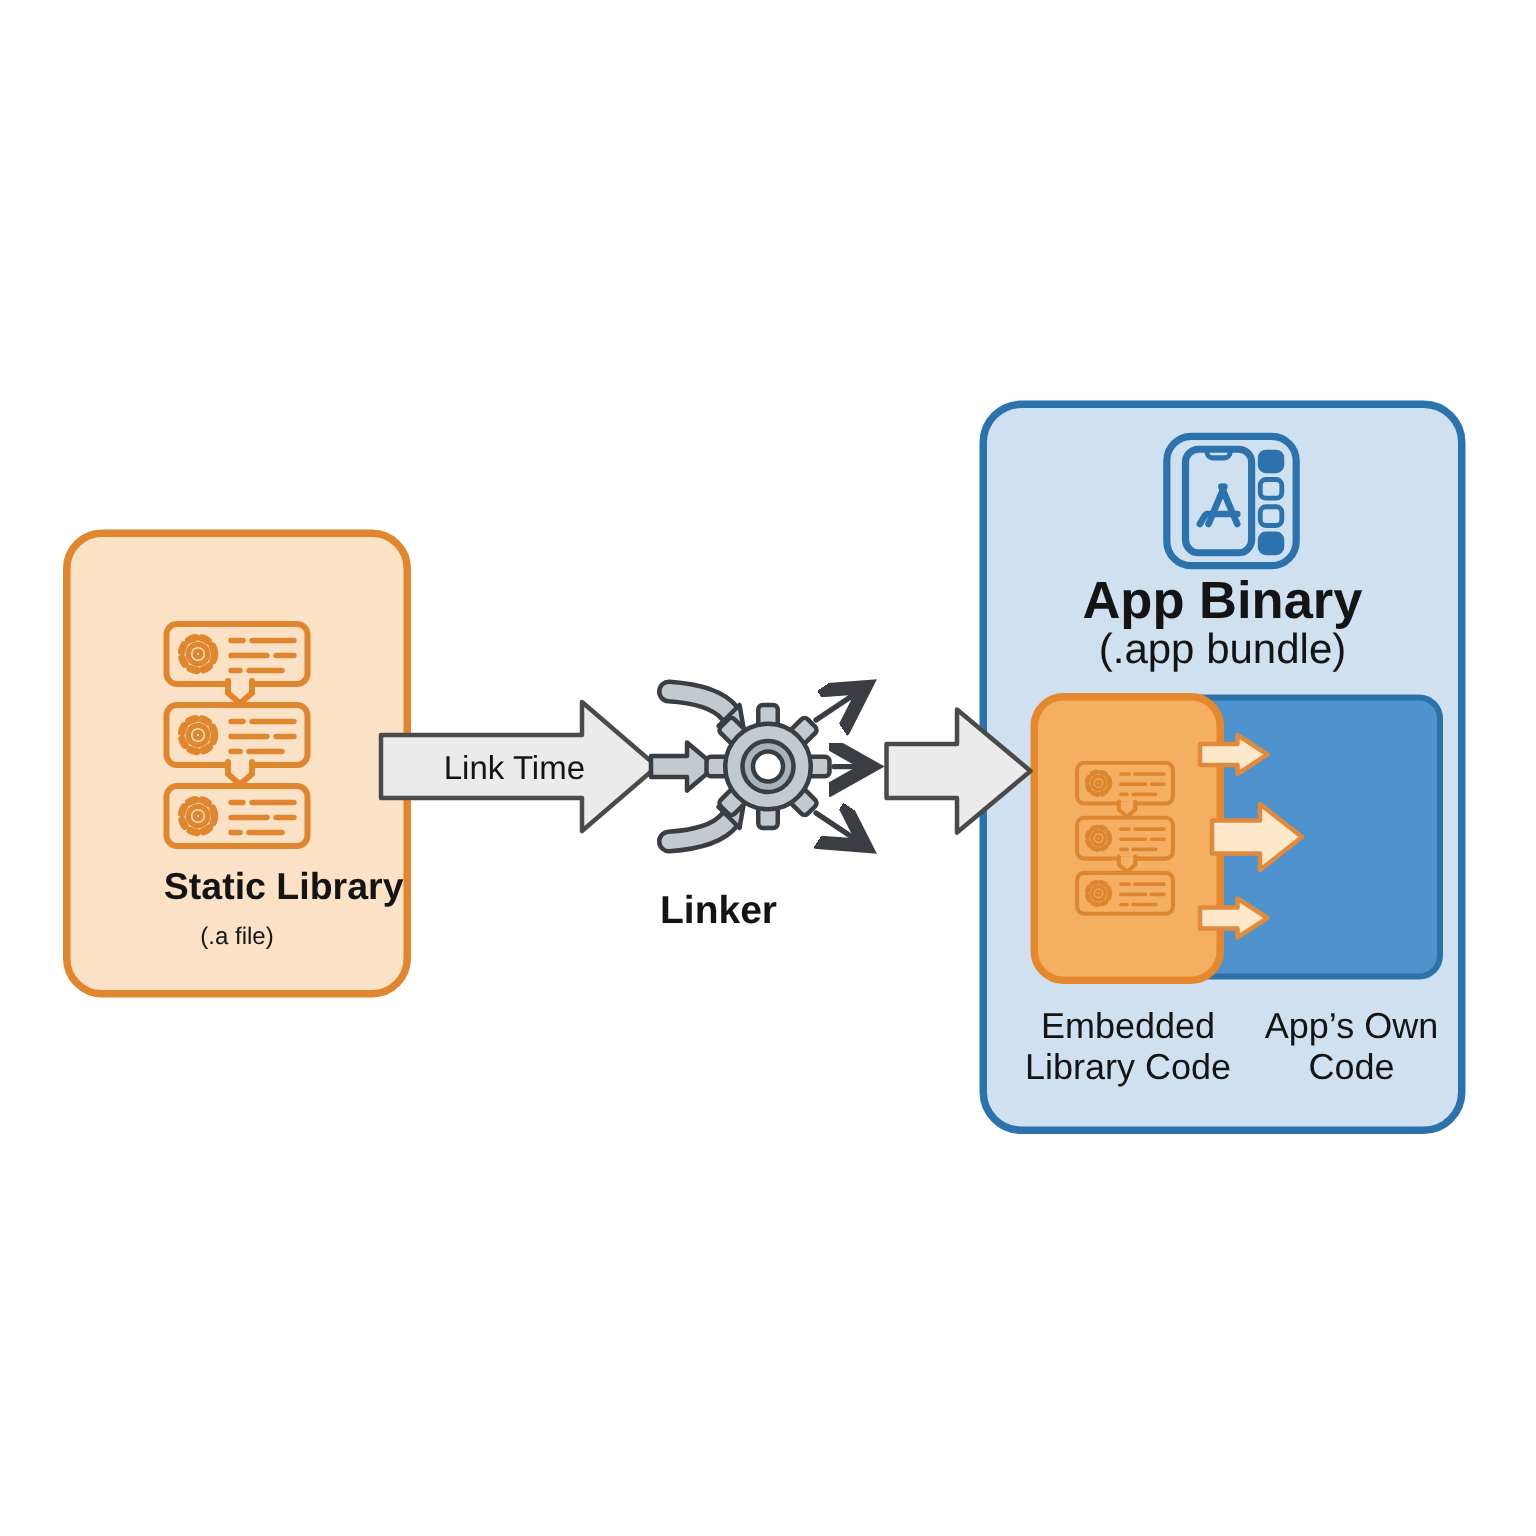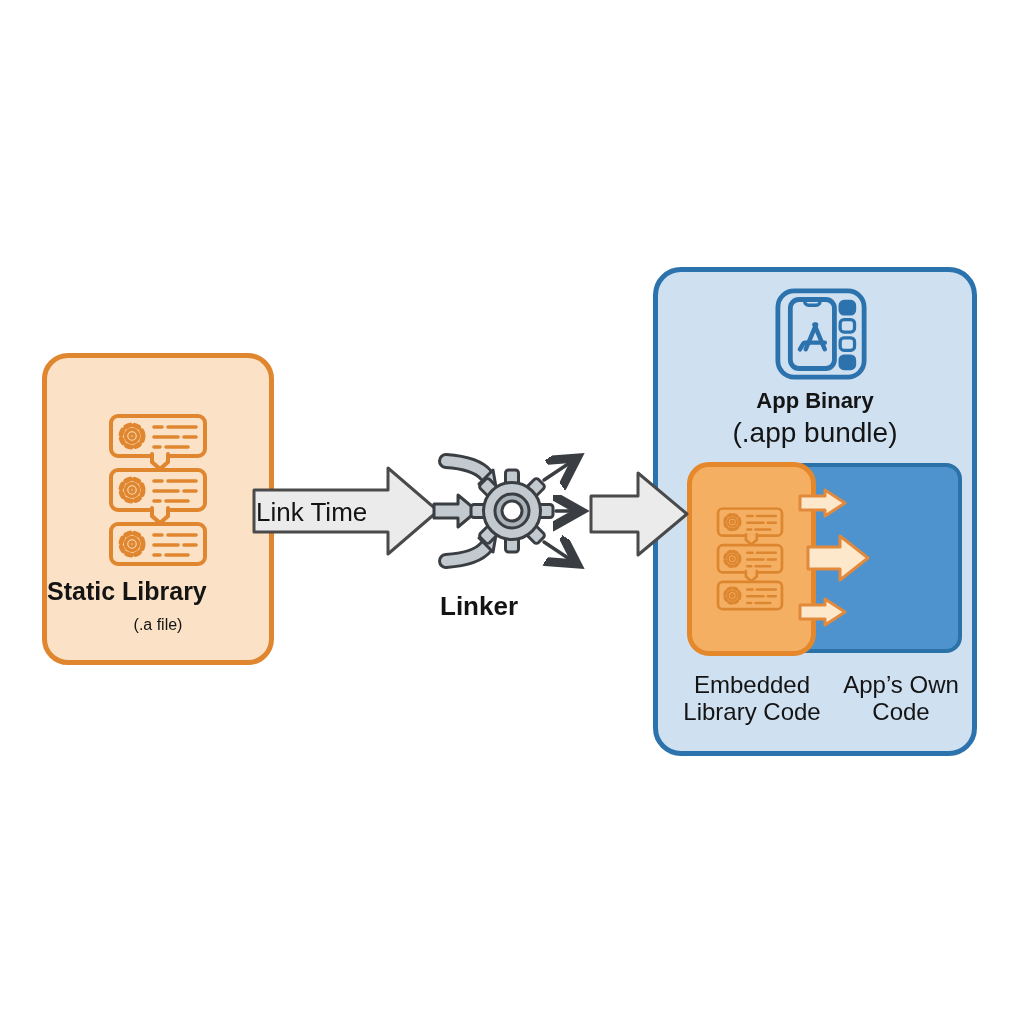--- a/index.html
+++ b/index.html
@@ -20,55 +20,55 @@
   }
   *{margin:0;padding:0;box-sizing:border-box;}
   body{background:#fff;font-family:"Liberation Sans","DejaVu Sans",sans-serif;color:var(--text);}
   .canvas{position:relative;width:1024px;height:1024px;background:#ffffff;overflow:hidden;}
 
   .abs{position:absolute;}
 
   
   .static-box{left:42px;top:353px;width:232px;height:312px;
     background:var(--orange-fill);border:5px solid var(--orange-border);border-radius:26px;}
-  .static-box .box-title{position:absolute;left:0;top:218px;width:100%;text-align:left;
+  .static-box .box-title{position:absolute;left:0;top:218px;width:100%;text-align:right;
     font-size:25px;font-weight:bold;line-height:30px;}
   .static-box .box-subtitle{position:absolute;left:0;top:252px;width:100%;text-align:center;
     font-size:16px;line-height:30px;}
 
   .cards-icon{position:absolute;left:50%;transform:translateX(-50%);top:56px;
     color:var(--orange-border);--notch-bg:var(--orange-fill);}
   .cards-icon-sm{position:absolute;left:24px;top:40px;
     color:#DD8630;--notch-bg:var(--orange-inner-fill);}
 
   
   .app-box{left:653px;top:267px;width:324px;height:489px;
     background:var(--blue-fill);border:5px solid var(--blue-border);border-radius:28px;}
   .app-box .box-title{position:absolute;left:0;top:114px;width:100%;text-align:center;
-    font-size:22px;font-weight:bold;line-height:30px;}
+    font-size:35px;font-weight:bold;line-height:30px;}
   .app-box .box-subtitle{position:absolute;left:0;top:146px;width:100%;text-align:center;
     font-size:28px;line-height:30px;}
   .phone-icon{position:absolute;left:117px;top:16px;color:var(--blue-border);}
 
   .blue-inner{position:absolute;left:77px;top:191px;width:227px;height:190px;
     background:var(--blue-inner-fill);border:4px solid var(--blue-inner-border);border-radius:16px;}
   .orange-inner{position:absolute;left:29px;top:190px;width:129px;height:194px;
     background:var(--orange-inner-fill);border:5px solid var(--orange-inner-border);border-radius:22px;z-index:2;}
   .cream-arrows{position:absolute;left:137px;top:211px;z-index:3;}
   .cream-arrows polygon{fill:var(--cream-arrow-fill);stroke:var(--cream-arrow-stroke);
     stroke-width:3;stroke-linejoin:round;}
 
   .sub-label{position:absolute;top:399px;width:140px;text-align:center;font-size:24px;
     line-height:27px;white-space:pre-line;}
   .sub-label.embedded{left:24px;}
   .sub-label.own{left:173px;}
 
   
   .linktime-svg{left:250px;top:463px;}
-  .linktime-label{left:256px;top:497px;width:134px;text-align:left;font-size:26px;line-height:30px;}
+  .linktime-label{left:256px;top:497px;width:134px;text-align:right;font-size:22px;line-height:30px;}
   .linker-svg{left:432px;top:425px;}
   .linker-label{left:440px;top:591px;width:145px;text-align:left;font-size:26px;font-weight:bold;line-height:30px;}
   .out-arrow-svg{left:588px;top:468px;z-index:5;}
 
   .big-arrow{fill:var(--gray-arrow-fill);stroke:var(--gray-arrow-stroke);stroke-width:3;stroke-linejoin:round;}
 
   .gear-part{fill:var(--gear-gray);stroke:#3A3E42;stroke-width:3;}
   .gear-ring{fill:#A9B2B9;stroke:#3A3E42;stroke-width:3;}
   .gear-hole{fill:#ffffff;stroke:#3A3E42;stroke-width:3;}
   .thick-under{stroke:#3A3E42;stroke-width:16;fill:none;stroke-linecap:round;}

